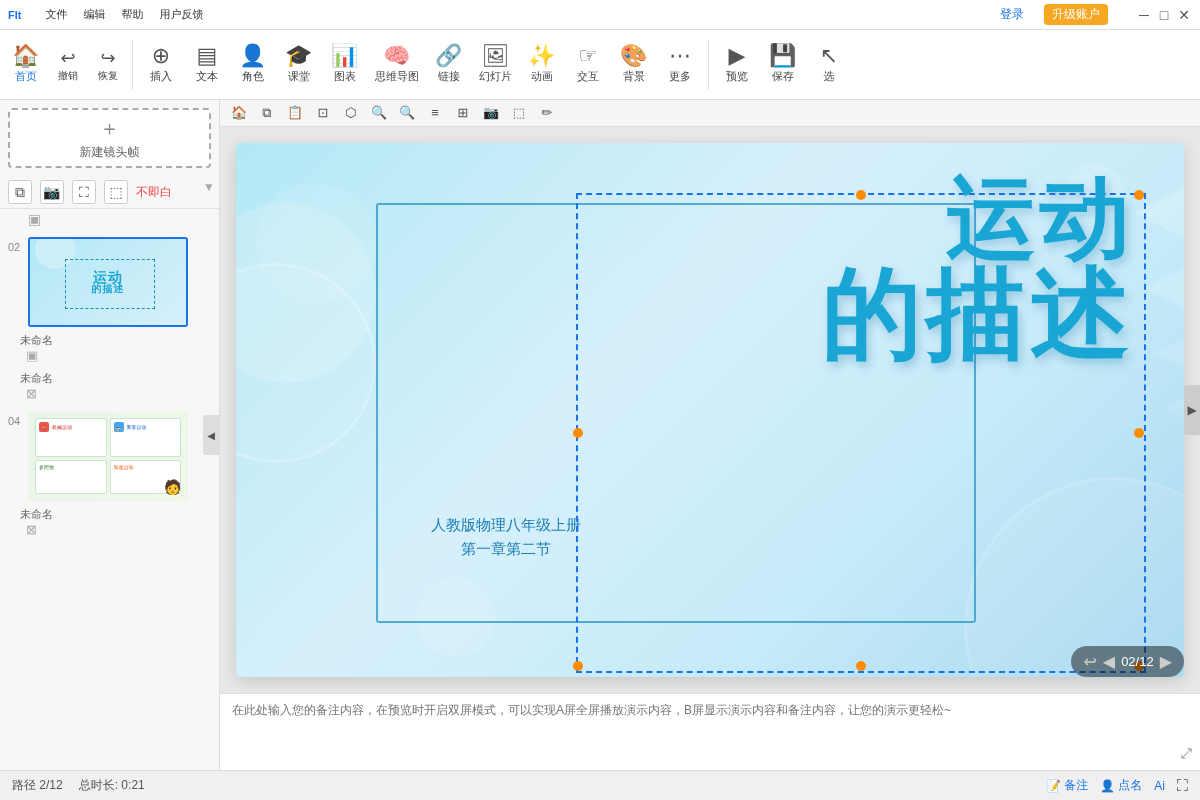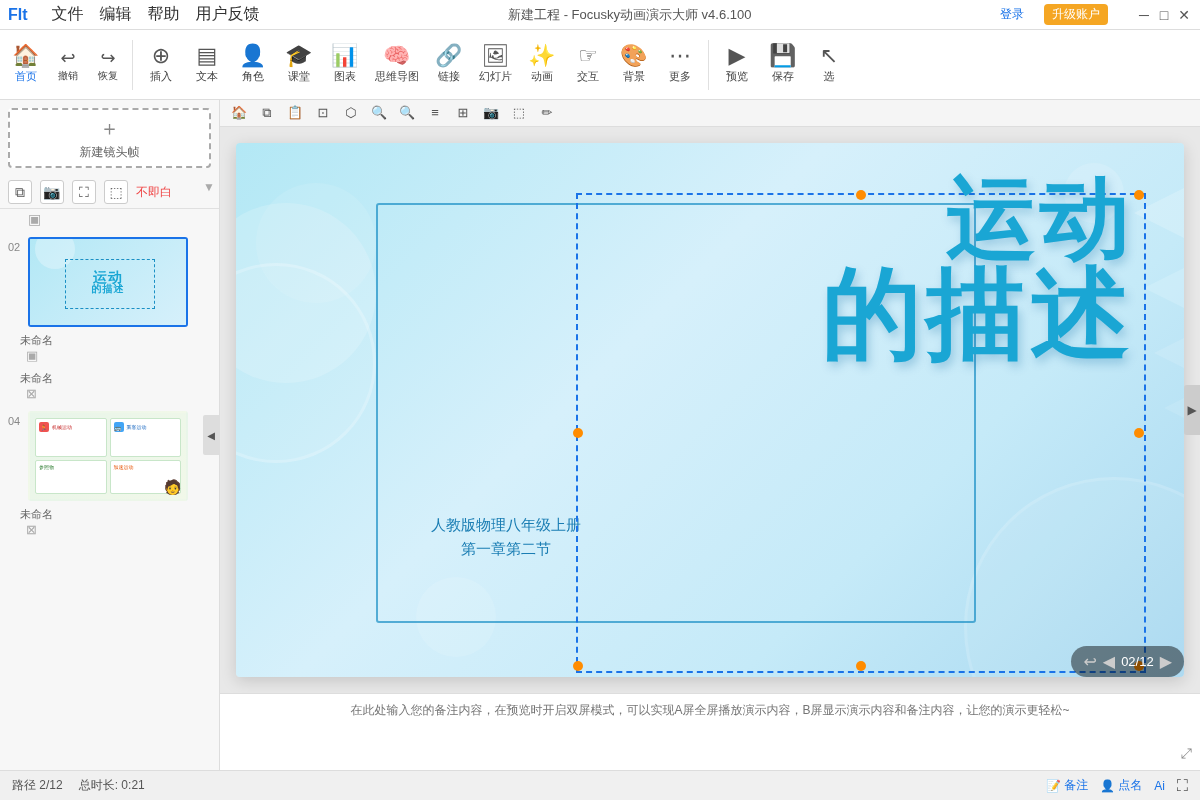--- a/index.html
+++ b/index.html
@@ -11,21 +11,21 @@
       background: #fff;
       border-bottom: 1px solid #ddd;
       display: flex;
       align-items: center;
       justify-content: space-between;
       padding: 0 8px;
       font-size: 12px;
       color: #333;
     }
     #titlebar .left-menu { display: flex; gap: 16px; align-items: center; }
-    #titlebar .left-menu span { cursor: pointer; font-size: 16px; }
+    #titlebar .left-menu span { cursor: pointer; font-size: 11px; }
     #titlebar .app-logo { font-weight: bold; color: #1a73e8; font-size: 14px; margin-right: 8px; }
     #titlebar .title { flex: 1; text-align: center; font-size: 13px; color: #555; }
     #titlebar .right-btns { display: flex; align-items: center; gap: 20px; }
     #titlebar .login-btn { font-size: 12px; color: #1a73e8; cursor: pointer; }
     #titlebar .upgrade-btn { background: #f5a623; color: #fff; border: none; border-radius: 4px; padding: 2px 8px; font-size: 12px; cursor: pointer; }
     #titlebar .win-btns { display: flex; gap: 4px; margin-left: 8px; }
     #titlebar .win-btn { width: 16px; height: 16px; border: none; background: transparent; cursor: pointer; font-size: 14px; color: #555; display: flex; align-items: center; justify-content: center; }
 
     
     #toolbar {
@@ -214,21 +214,20 @@
     }
     #notes-input {
       flex: 1;
       padding: 8px 12px;
       font-size: 12px;
       color: #999;
       border: none;
       outline: none;
       resize: none;
       font-family: inherit;
-      text-align: center;
     }
     #notes-expand { position: absolute; bottom: 8px; right: 8px; cursor: pointer; color: #888; font-size: 14px; }
 
     
     #statusbar {
       height: 30px;
       background: #f0f0f0;
       border-top: 1px solid #ddd;
       display: flex;
       align-items: center;
@@ -258,21 +257,20 @@
 <body>
 
 <div id="titlebar">
   <div class="left-menu">
     <span class="app-logo">FIt</span>
     <span>文件</span>
     <span>编辑</span>
     <span>帮助</span>
     <span>用户反馈</span>
   </div>
-  <div class="title">新建工程 - Focusky动画演示大师 v4.6.100</div>
   <div class="right-btns">
     <span class="login-btn">登录</span>
     <button class="upgrade-btn">升级账户</button>
     <div class="win-btns">
       <button class="win-btn">─</button>
       <button class="win-btn">□</button>
       <button class="win-btn">✕</button>
     </div>
   </div>
 </div>

